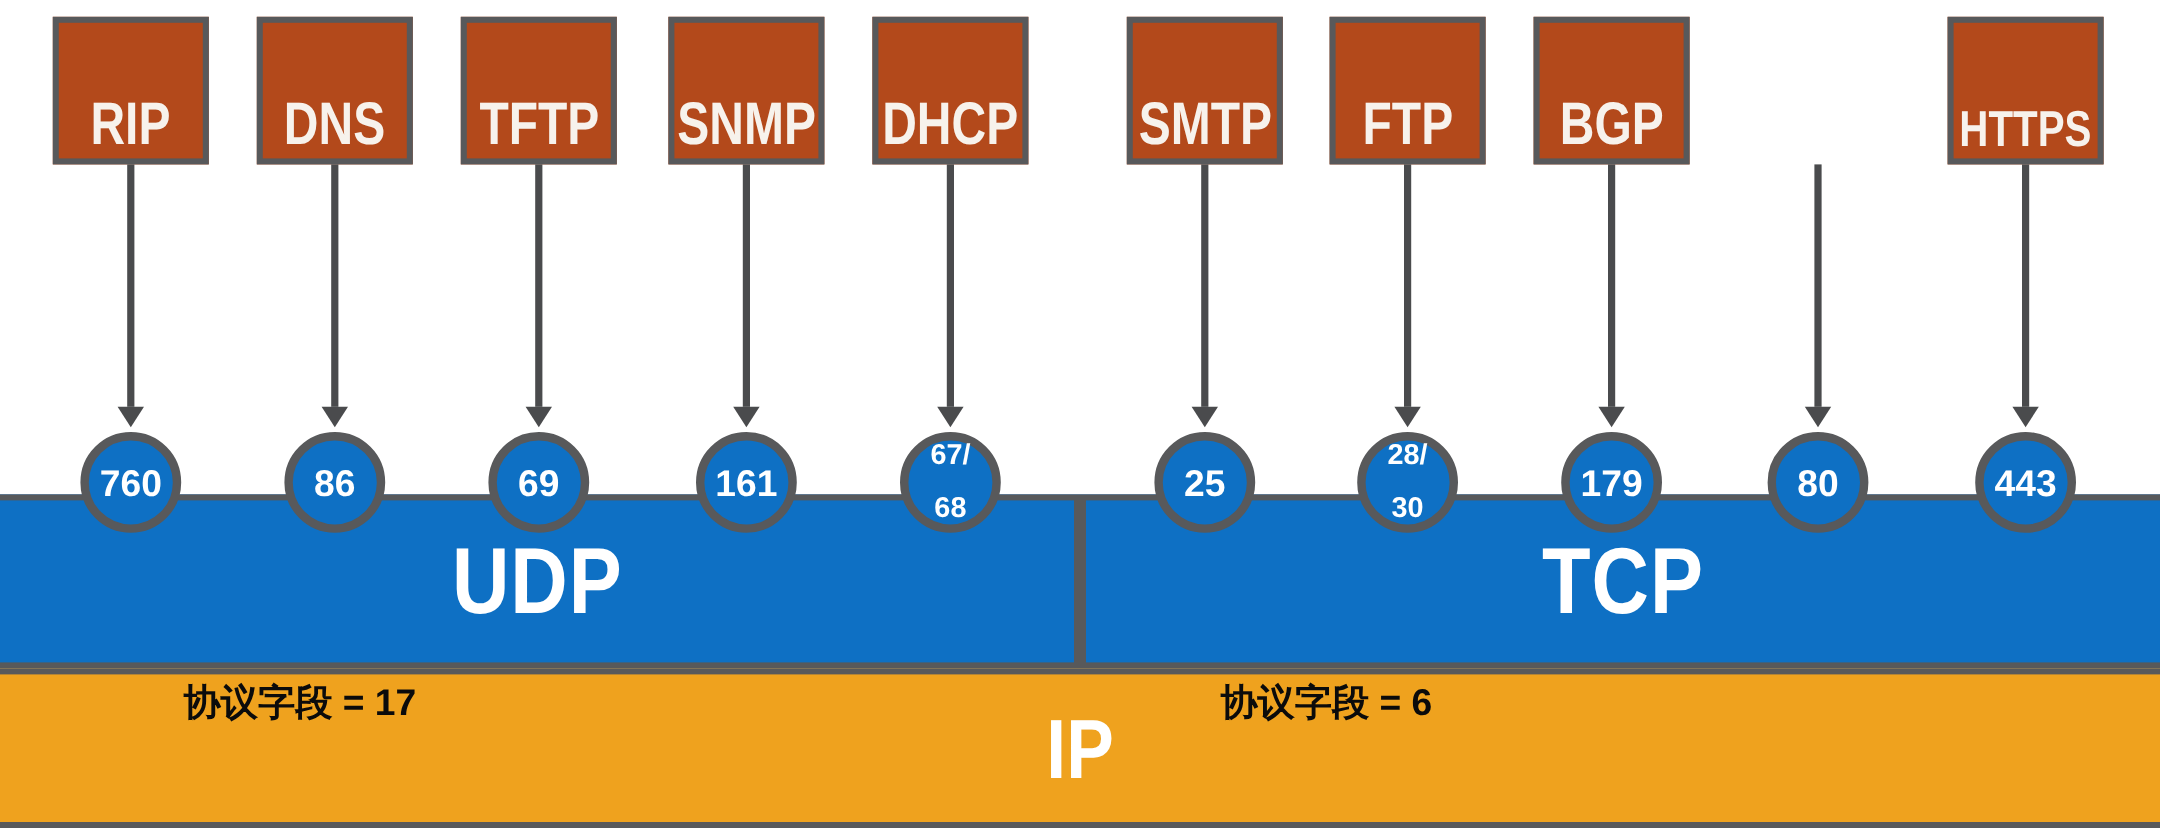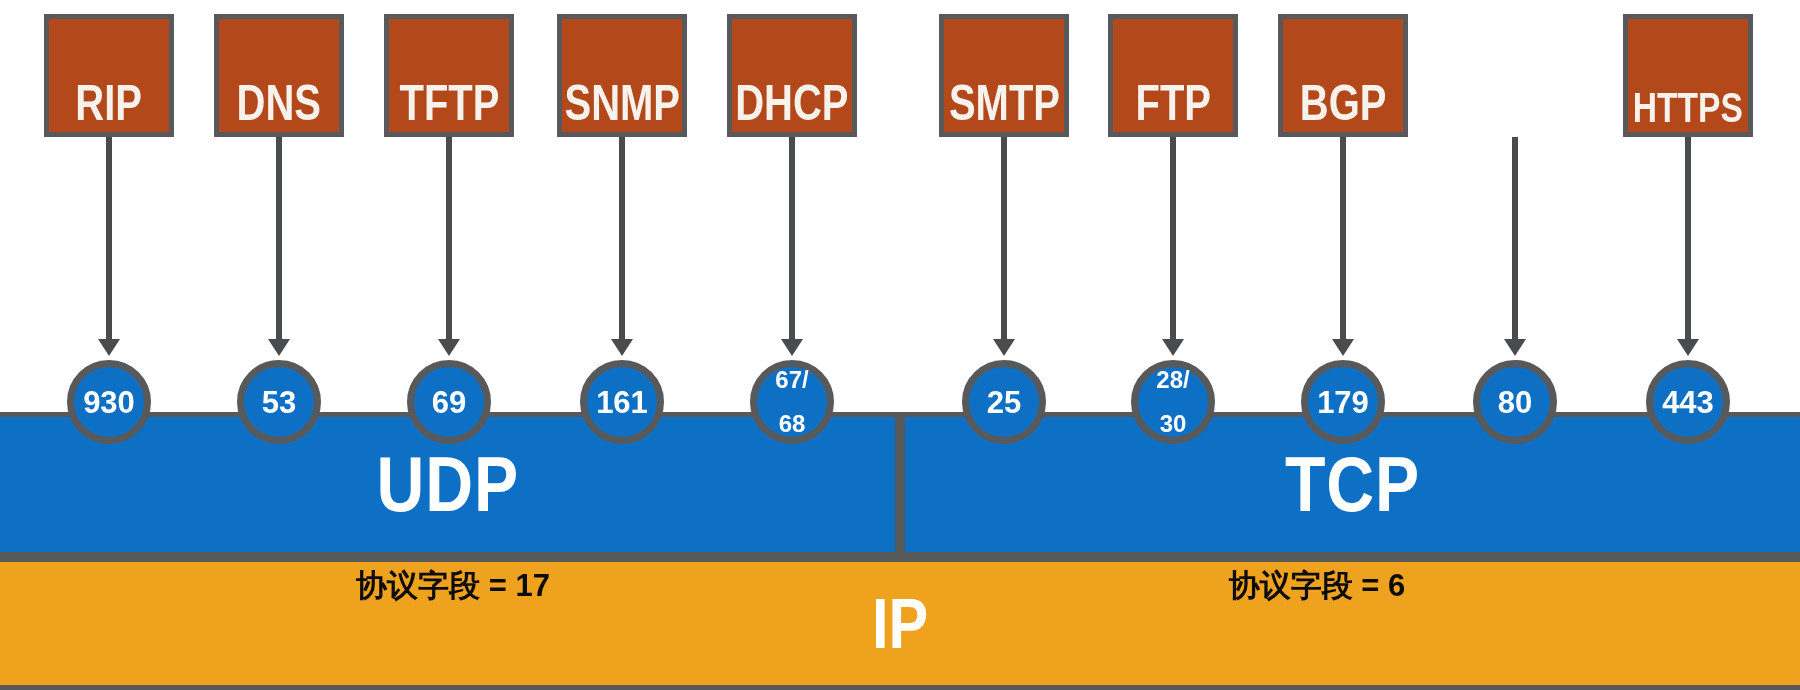--- a/index.html
+++ b/index.html
@@ -31,21 +31,21 @@
   .ip-bar{
     position:absolute;top:557px;left:-5px;width:1810px;height:133px;box-sizing:border-box;
     background:var(--orange);border:5px solid var(--border);
     display:flex;align-items:center;justify-content:center;
   }
   .ip-label{
     color:#fff;font-size:70px;font-weight:bold;
     transform:scaleX(.85);transform-origin:center;
   }
   .pf{
-    position:absolute;top:6px;width:600px;text-align:center;
+    position:absolute;top:6px;width:600px;
     color:#0b0b0b;font-size:31px;font-weight:bold;line-height:36px;
   }
   .pf-udp{left:153px;}
   .pf-tcp{left:1017px;}
 
   
   .col{position:absolute;top:0;width:130px;height:450px;}
   .proto-box{
     position:absolute;top:14px;left:0;width:130px;height:123px;box-sizing:border-box;
     background:var(--box);border:5px solid var(--border);
@@ -95,34 +95,34 @@
 
   <div class="col" style="left:44px">
     <div class="proto-box">
       <span class="proto-label">RIP</span>
     </div>
     <div class="arrow">
         <div class="arrow-line"></div>
         <div class="arrow-head"></div>
       </div>
     <div class="port">
-      <span class="pl">930</span>
+      <span class="pl">760</span>
     </div>
   </div>
 
   <div class="col" style="left:214px">
     <div class="proto-box">
       <span class="proto-label">DNS</span>
     </div>
     <div class="arrow">
         <div class="arrow-line"></div>
         <div class="arrow-head"></div>
       </div>
     <div class="port">
-      <span class="pl">53</span>
+      <span class="pl">86</span>
     </div>
   </div>
 
   <div class="col" style="left:384px">
     <div class="proto-box">
       <span class="proto-label">TFTP</span>
     </div>
     <div class="arrow">
         <div class="arrow-line"></div>
         <div class="arrow-head"></div>

